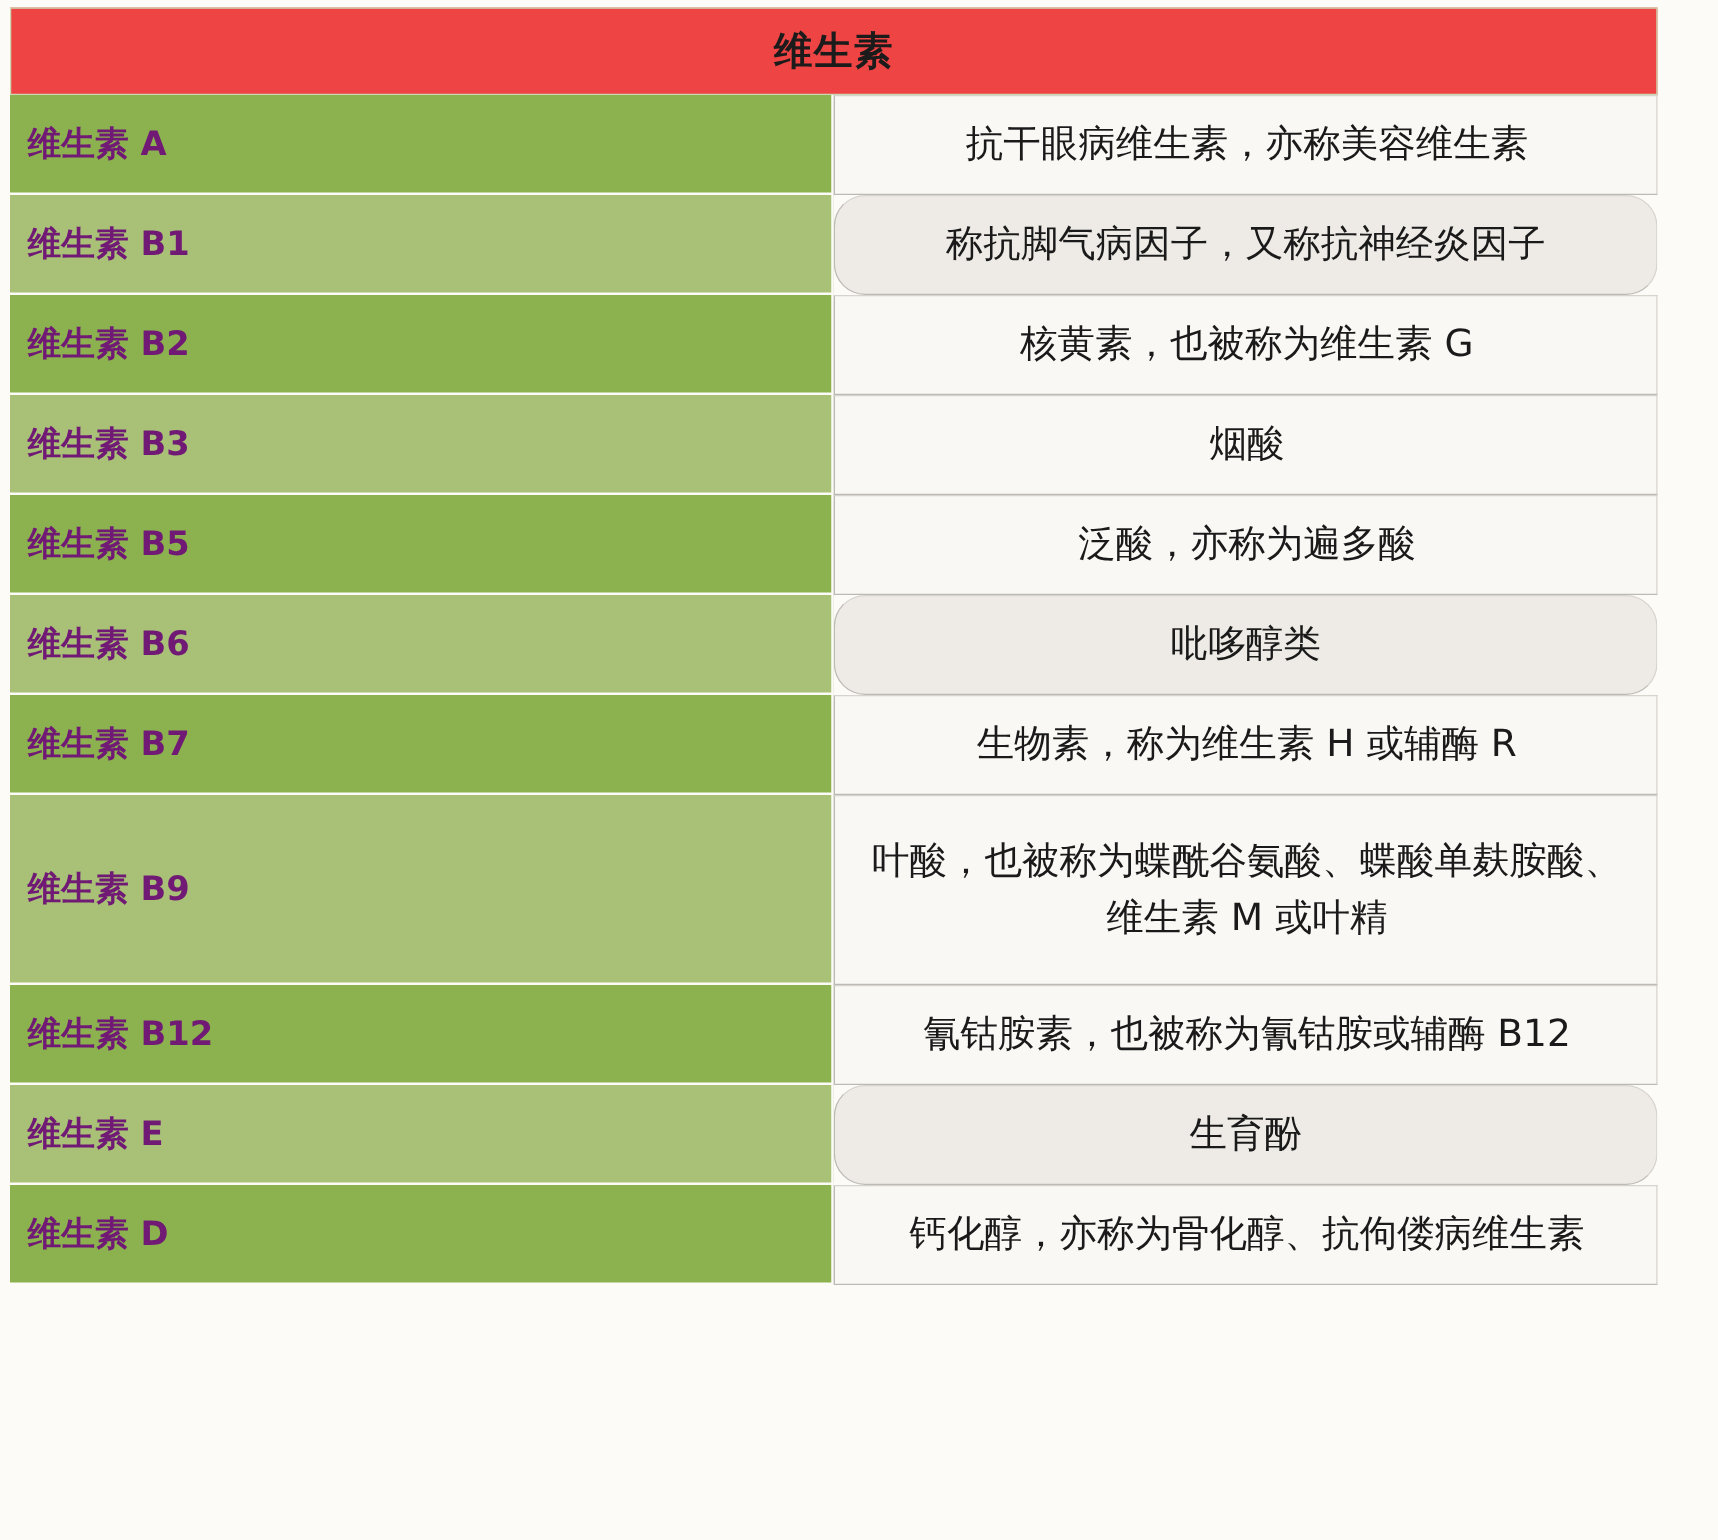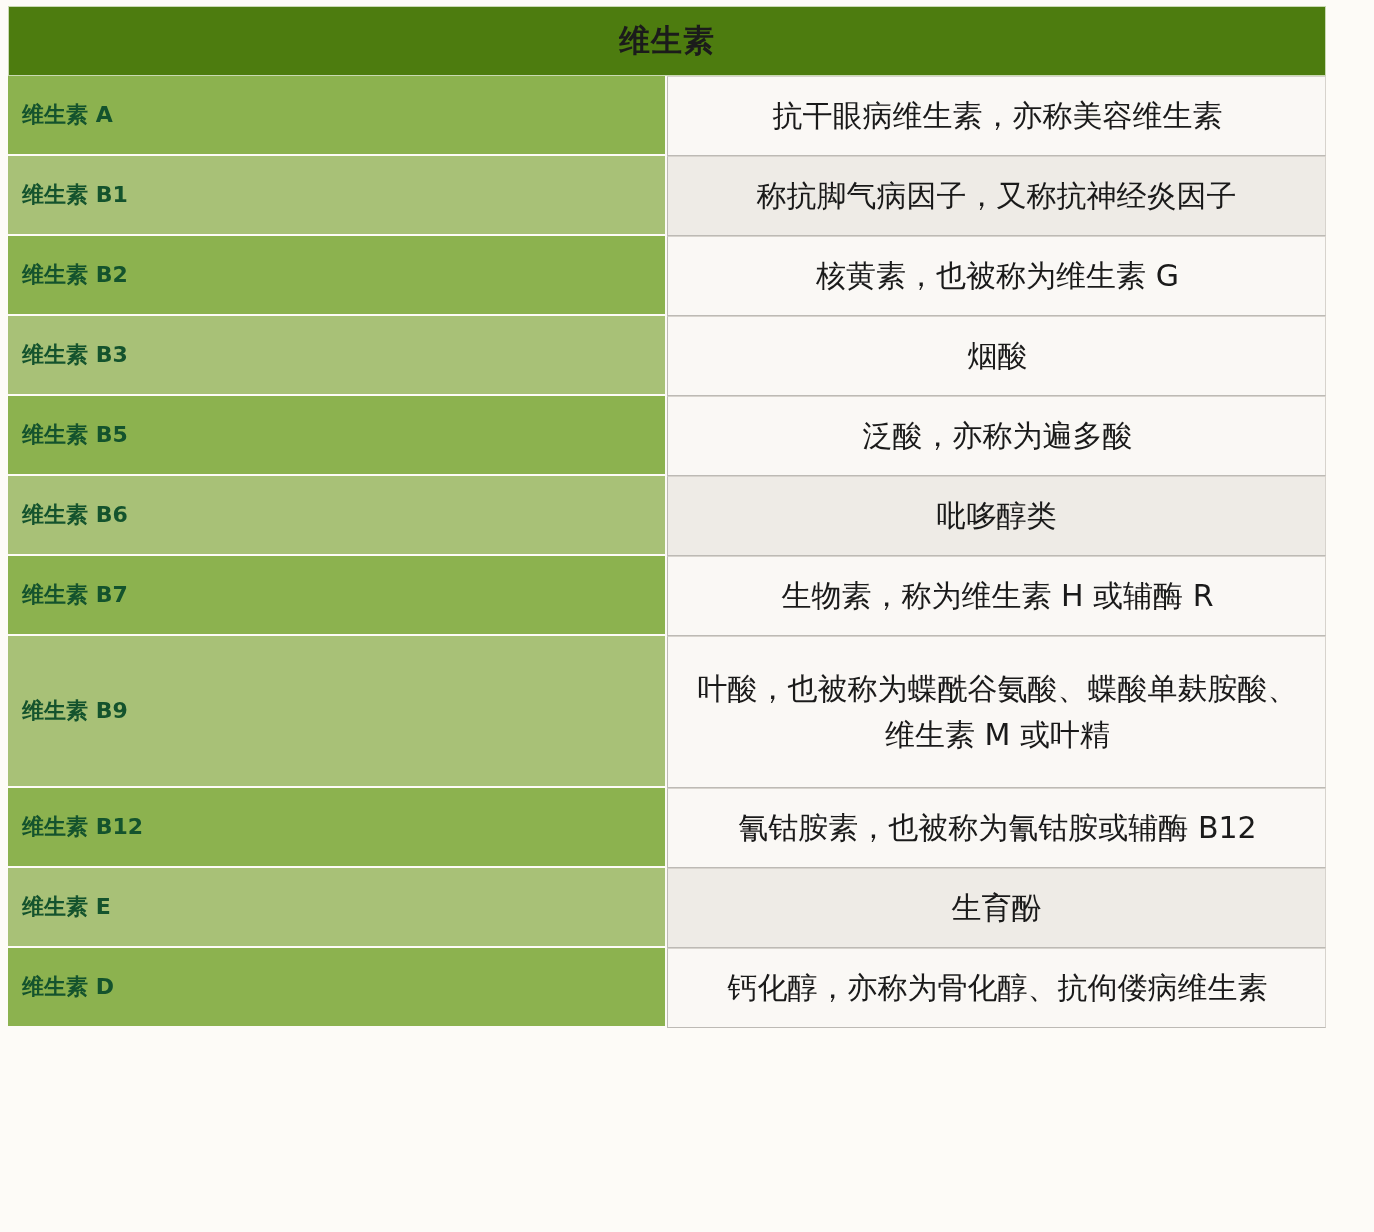--- a/index.html
+++ b/index.html
@@ -27,41 +27,41 @@
     left: 8px;
     top: 6px;
     width: 1318px;
     border-collapse: separate;
     border-spacing: 0;
     table-layout: fixed;
   }
 
   
   .header-cell {
-    background: #4d7c0f;
+    background: #ef4444;
     border: 1px solid #c9d9b2;
     height: 66px;
     text-align: center;
     vertical-align: middle;
     font-size: 31px;
     font-weight: bold;
     color: #1b1b1b;
     letter-spacing: 1px;
     font-family: "DejaVu Sans", "Liberation Sans", sans-serif;
   }
 
   
   .label-cell {
     width: 288px;
     height: 80px;
     vertical-align: middle;
     padding-left: 14px;
-    font-size: 22px;
+    font-size: 27px;
     font-weight: bold;
-    color: #14532d;
+    color: #701a75;
     border-right: 2px solid #fdfbf7;
     border-bottom: 2px solid #fdfbf7;
     font-family: "DejaVu Sans", "Liberation Sans", sans-serif;
     white-space: nowrap;
     box-sizing: border-box;
   }
   .label-cell.shade-dark  { background: #8cb24f; }
   .label-cell.shade-light { background: #a8c177; }
 
   
@@ -74,21 +74,21 @@
     border-left: 1px solid #bdbab5;
     border-top: 1px solid #d7d3cd;
     border-bottom: 1px solid #bdbab5;
     border-right: 1px solid #d7d3cd;
     padding: 4px 14px;
     line-height: 1.55;
     font-family: "DejaVu Sans", "Liberation Sans", sans-serif;
     box-sizing: border-box;
   }
   .desc-cell.bg-a { background: #faf8f5; padding-left: 16px; }
-  .desc-cell.bg-b { background: #eeebe6; }
+  .desc-cell.bg-b { background: #eeebe6; border-radius: 25px; }
 
   
   tr.row-tall .label-cell,
   tr.row-tall .desc-cell { height: 152px; }
 </style>
 </head>
 <body>
 
 <div class="page">
 

